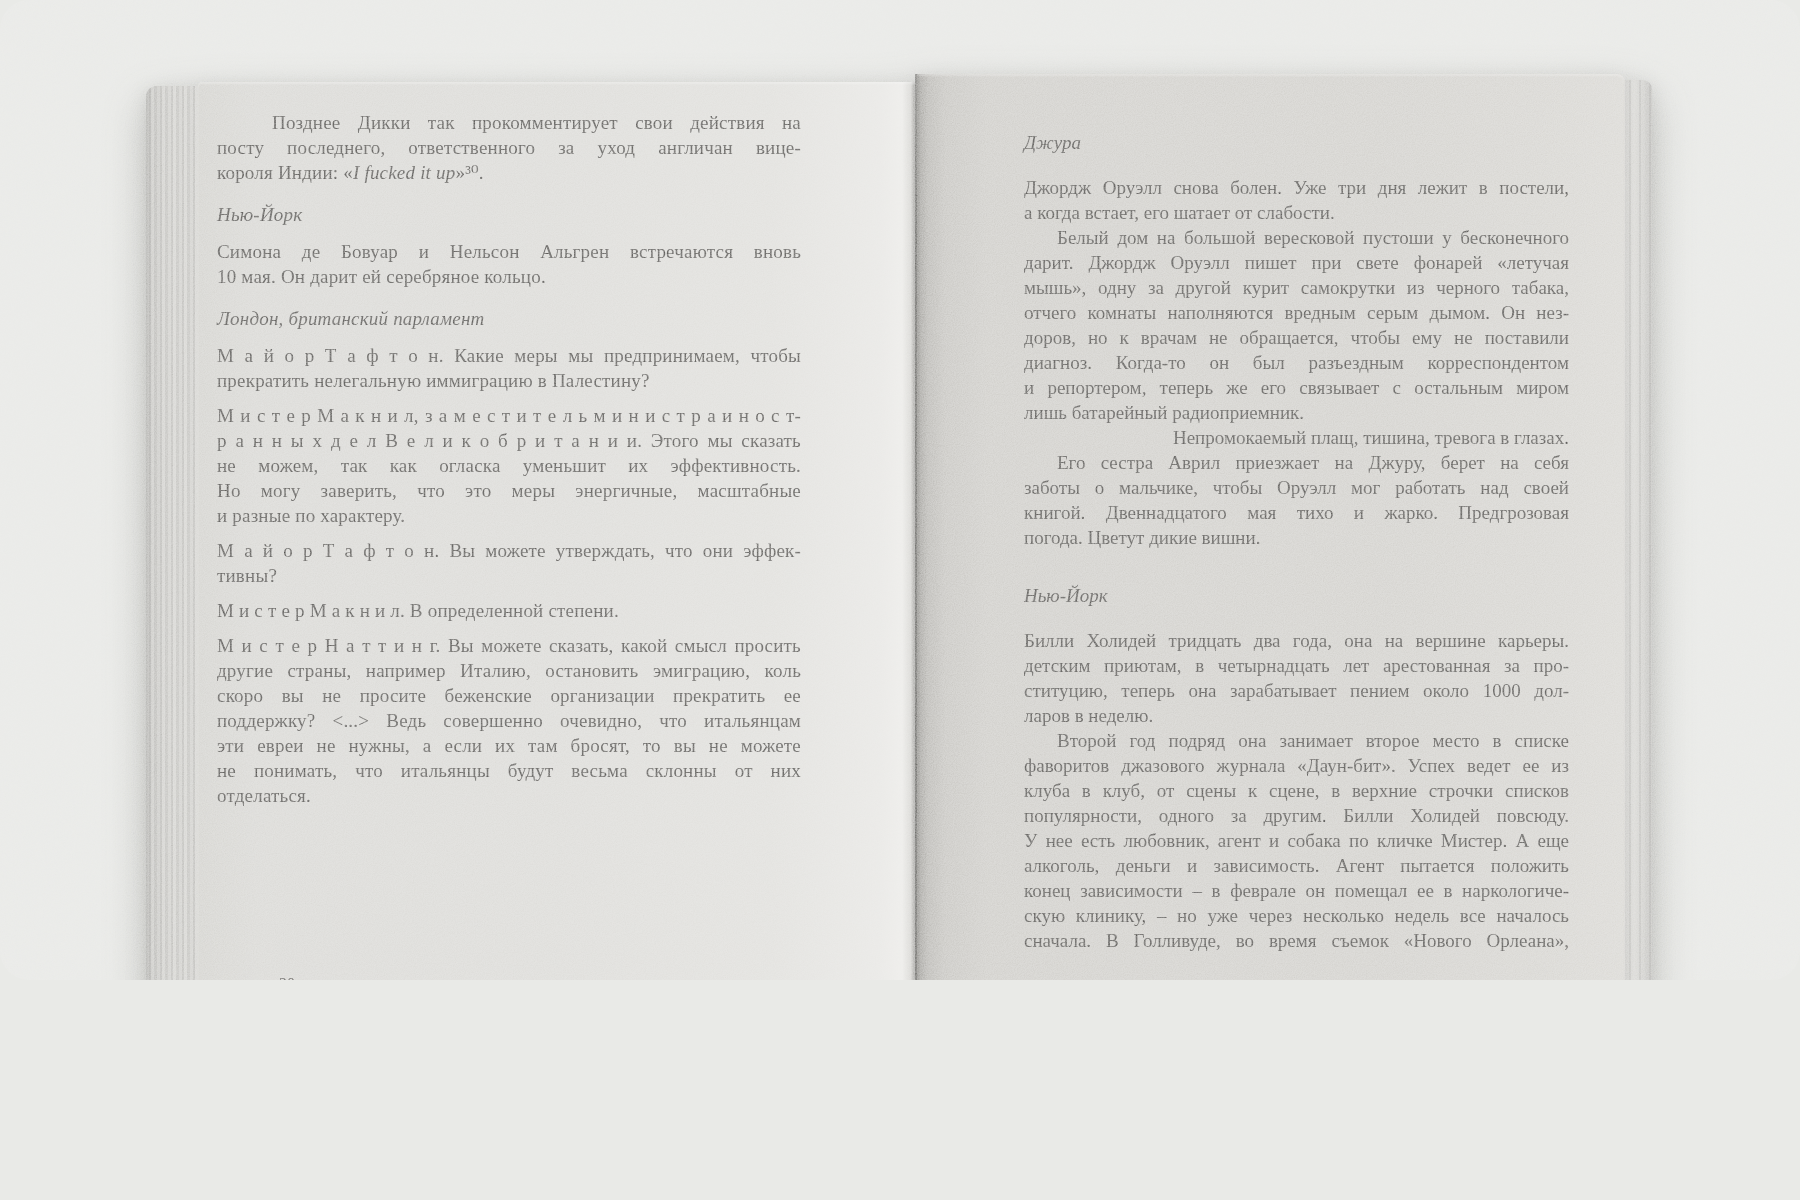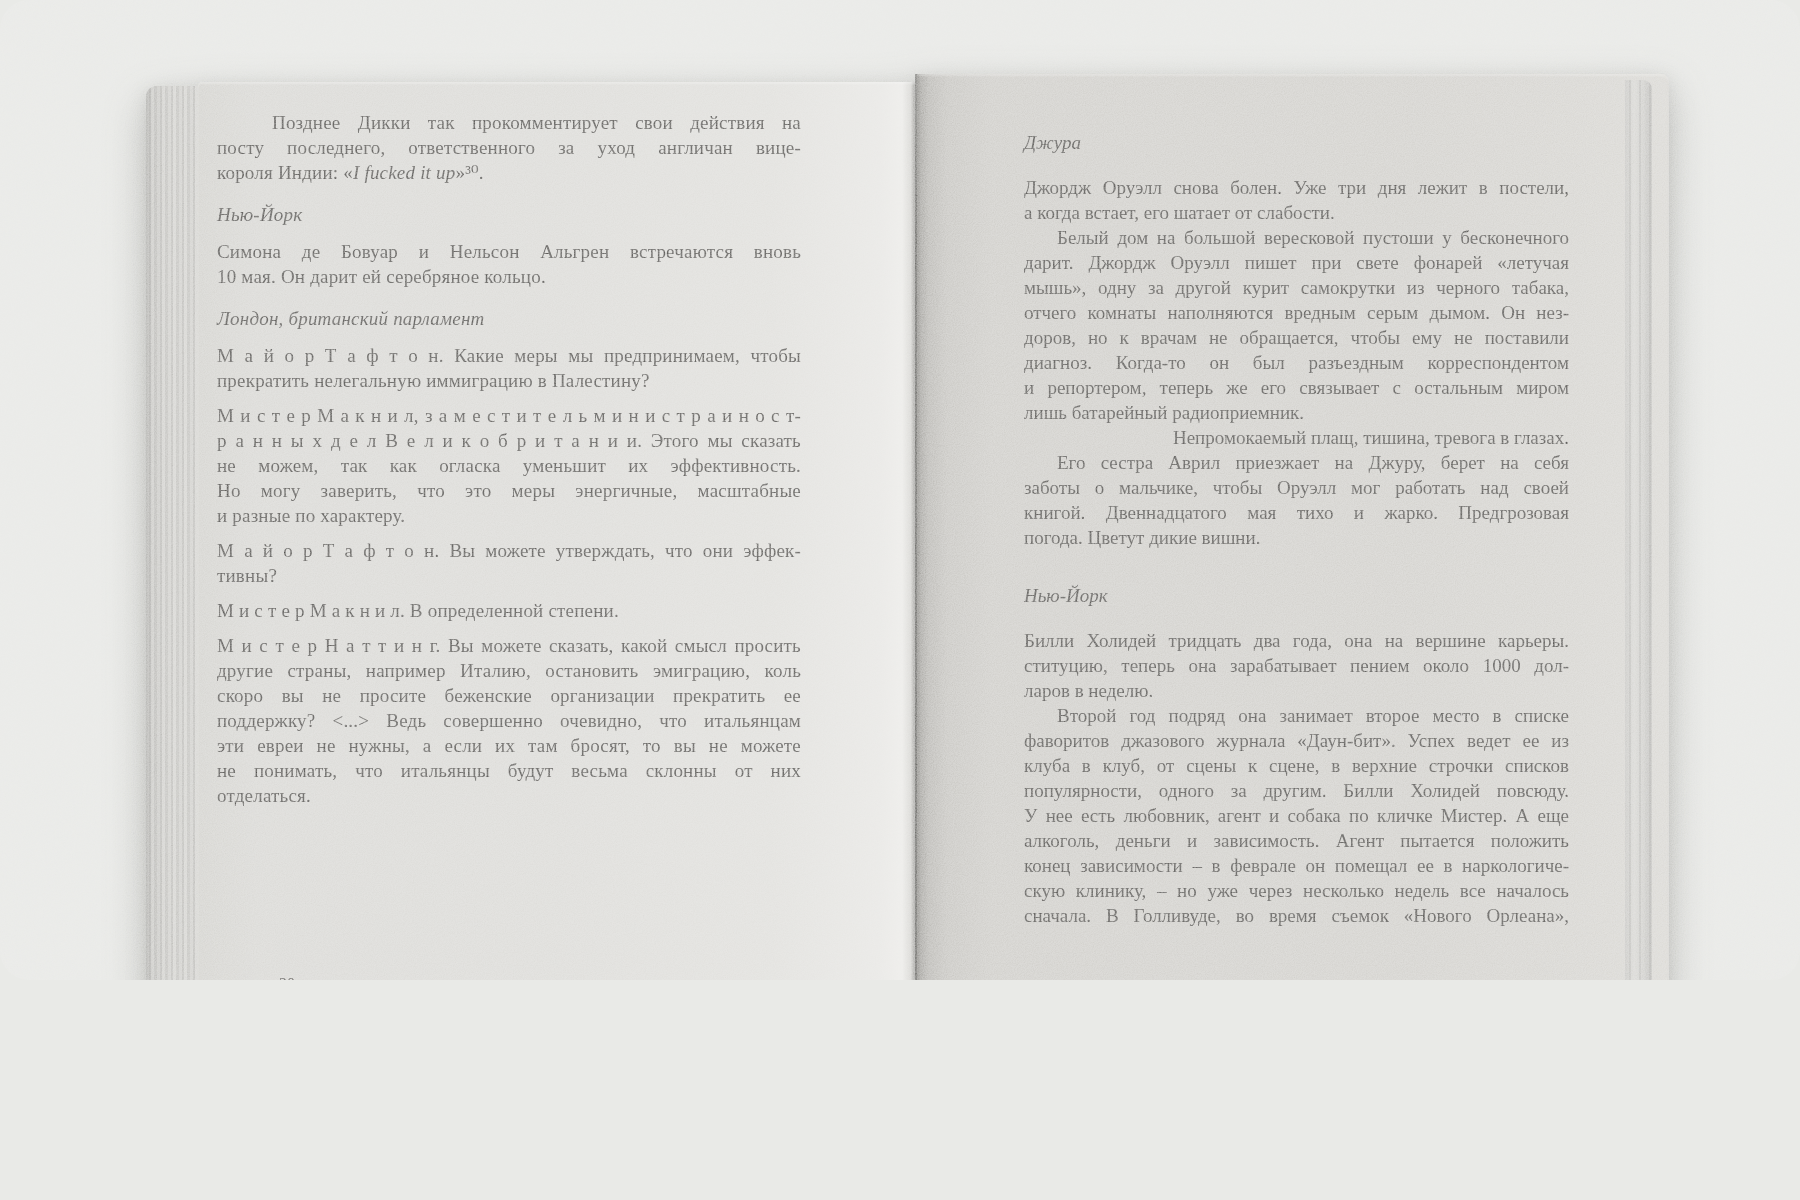--- a/index.html
+++ b/index.html
@@ -14,21 +14,21 @@
       repeating-linear-gradient(90deg,#cdccc8 0 3px,#b7b6b2 3px 5px,#d3d2ce 5px 8px,#bdbcb8 8px 11px);}
 
   .page{position:absolute;}
   .page.lp{left:52px;top:20px;width:717px;height:1042px;border-radius:4px 0 0 6px;
     background:linear-gradient(90deg,#cfcec9 0,#d6d5d1 8%,#dad9d5 50%,#e0dfdb 80%,#eae9e6 95%,#f0efec 98.2%,#d5d4d0 99.4%,#8a8985 100%);
     box-shadow:inset 0 2px 2px rgba(255,255,255,.35);}
   .gutter{position:absolute;left:769px;top:12px;width:2px;height:1050px;
     background:linear-gradient(180deg,#6b6a66,#4e4d49 15%,#4e4d49 85%,#6b6a66);}
   .page.rp{left:771px;top:12px;width:708px;height:1050px;border-radius:0 8px 6px 0;
     background:linear-gradient(90deg,#716f6a 0,#96948f .5%,#aeaca7 1.5%,#bfbdb8 4%,#c9c7c2 10%,#cccac5 30%,#cdcbc6 65%,#d3d1cc 88%,#d8d6d1 100%);
-    box-shadow:inset 0 2px 2px rgba(255,255,255,.3), inset 0 -2px 3px rgba(0,0,0,.08);padding-left:44px;}
+    box-shadow:inset 0 2px 2px rgba(255,255,255,.3), inset 0 -2px 3px rgba(0,0,0,.08);}
   .page-stack-right{position:absolute;left:1479px;top:18px;width:27px;height:1044px;border-radius:0 9px 9px 0;
     background:
       linear-gradient(90deg,rgba(0,0,0,.08),rgba(0,0,0,0) 40%,rgba(0,0,0,.12) 96%),
       repeating-linear-gradient(90deg,#d4d3cf 0 4px,#c2c1bd 4px 6px,#d8d7d3 6px 10px);}
   .notch{position:absolute;left:745px;bottom:-5px;width:0;height:0;
     border-left:26px solid transparent;border-right:26px solid transparent;
     border-bottom:14px solid var(--background,#e9eae7);}
 
   .text-col{position:absolute;font-family:"Liberation Serif","DejaVu Serif",serif;
     font-size:19px;line-height:25px;color:var(--text,#2e2c29);}
@@ -142,20 +142,21 @@
           </div>
           <div class="para indent">
             <div class="tline jfull">Его сестра Аврил приезжает на Джуру, берет на себя</div>
             <div class="tline jfull">заботы о мальчике, чтобы Оруэлл мог работать над своей</div>
             <div class="tline jfull">книгой. Двеннадцатого мая тихо и жарко. Предгрозовая</div>
             <div class="tline">погода. Цветут дикие вишни.</div>
           </div>
           <div class="heading">Нью-Йорк</div>
           <div class="para">
             <div class="tline jfull">Билли Холидей тридцать два года, она на вершине карьеры.</div>
+            <div class="tline jfull">детским приютам, в четырнадцать лет арестованная за про-</div>
             <div class="tline jfull">ституцию, теперь она зарабатывает пением около 1000 дол-</div>
             <div class="tline">ларов в неделю.</div>
           </div>
           <div class="para indent">
             <div class="tline jfull">Второй год подряд она занимает второе место в списке</div>
             <div class="tline jfull">фаворитов джазового журнала «Даун-бит». Успех ведет ее из</div>
             <div class="tline jfull">клуба в клуб, от сцены к сцене, в верхние строчки списков</div>
             <div class="tline jfull">популярности, одного за другим. Билли Холидей повсюду.</div>
             <div class="tline jfull">У нее есть любовник, агент и собака по кличке Мистер. А еще</div>
             <div class="tline jfull">алкоголь, деньги и зависимость. Агент пытается положить</div>

